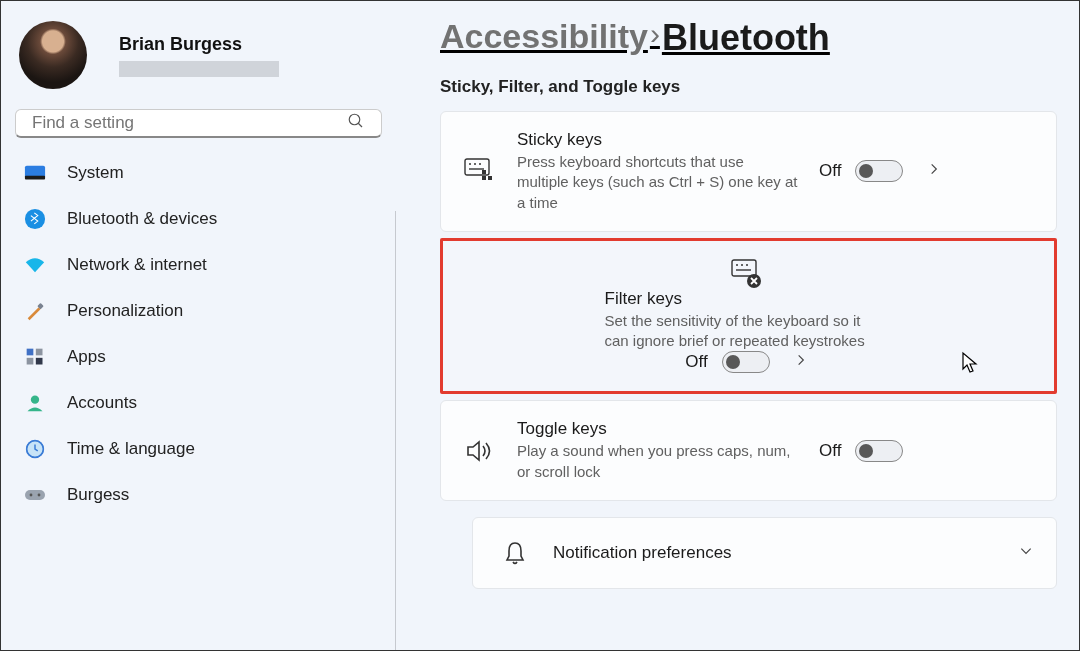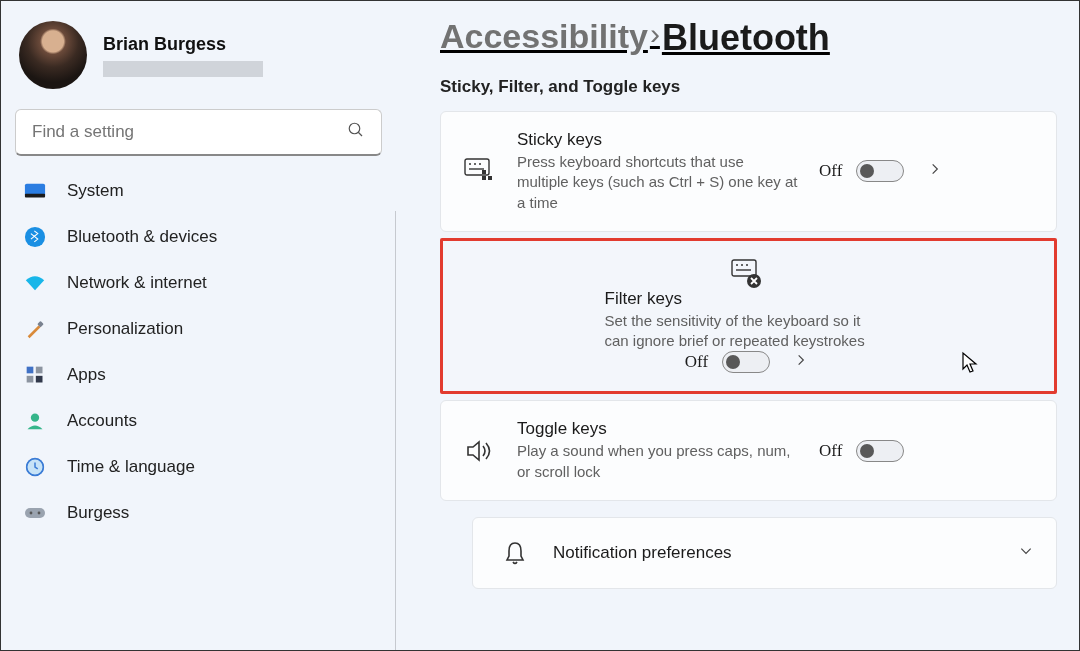--- a/index.html
+++ b/index.html
@@ -17,39 +17,39 @@
     height: 100%;
   }
   .sidebar {
     width: 395px;
     padding: 14px 14px 0 14px;
     position: relative;
   }
   .user-block {
     display: flex;
     align-items: center;
-    gap: 16px;
+    gap: 32px;
     margin: 6px 0 20px 4px;
   }
   .avatar {
     width: 68px; height: 68px;
     border-radius: 50%;
     background: radial-gradient(circle at 50% 30%, #d8b090 18%, #6b4a3a 22%, #3a2a22 44%, #1b1512 70%);
     flex-shrink: 0;
   }
   .user-name { font-size: 18px; font-weight: 600; color: #111; }
   .user-email-placeholder { width: 160px; height: 16px; background: #d0d4da; margin-top: 6px; }
 
   .search-box {
     display: flex; align-items: center; justify-content: space-between;
     background: #fff;
     border: 1px solid #ccc;
     border-bottom: 2px solid #888;
     border-radius: 6px;
-    padding: 11px 16px;
+    padding: 2px 16px;
     margin-bottom: 12px;
   }
   .search-box input {
     border: none; outline: none; font-size: 17px; color: #555;
     background: transparent; width: 90%;
   }
   .nav {
     display: flex; flex-direction: column;
   }
   .divider-col {
@@ -93,21 +93,21 @@
   .card.highlight {
     border: 3px solid #e23b2f;
     background: #f3f6fb;
     border-radius: 2px;
     flex-direction: column;
   }
   .card-icon { width: 40px; flex-shrink: 0; display:flex; align-items:center; justify-content:center; }
   .card-text { flex: 1; padding-left: 18px; padding-right: 20px; max-width: 320px; }
   .card-title { font-size: 17px; color: #1b1b1b; }
   .card-desc { font-size: 15px; color: #606060; line-height: 1.35; margin-top: 2px; }
-  .card-right { display: flex; align-items: center; gap: 14px; font-family: Liberation Serif, serif; }
+  .card-right { display: flex; align-items: center; gap: 14px; }
   .toggle-label { font-size: 17px; color: #1b1b1b; }
   .toggle {
     width: 48px; height: 22px; border-radius: 12px;
     border: 1px solid #888; background: #edeff3;
     position: relative;
   }
   .toggle::before {
     content: ""; position: absolute; left: 3px; top: 3px;
     width: 14px; height: 14px; border-radius: 50%; background: #585858;
   }

